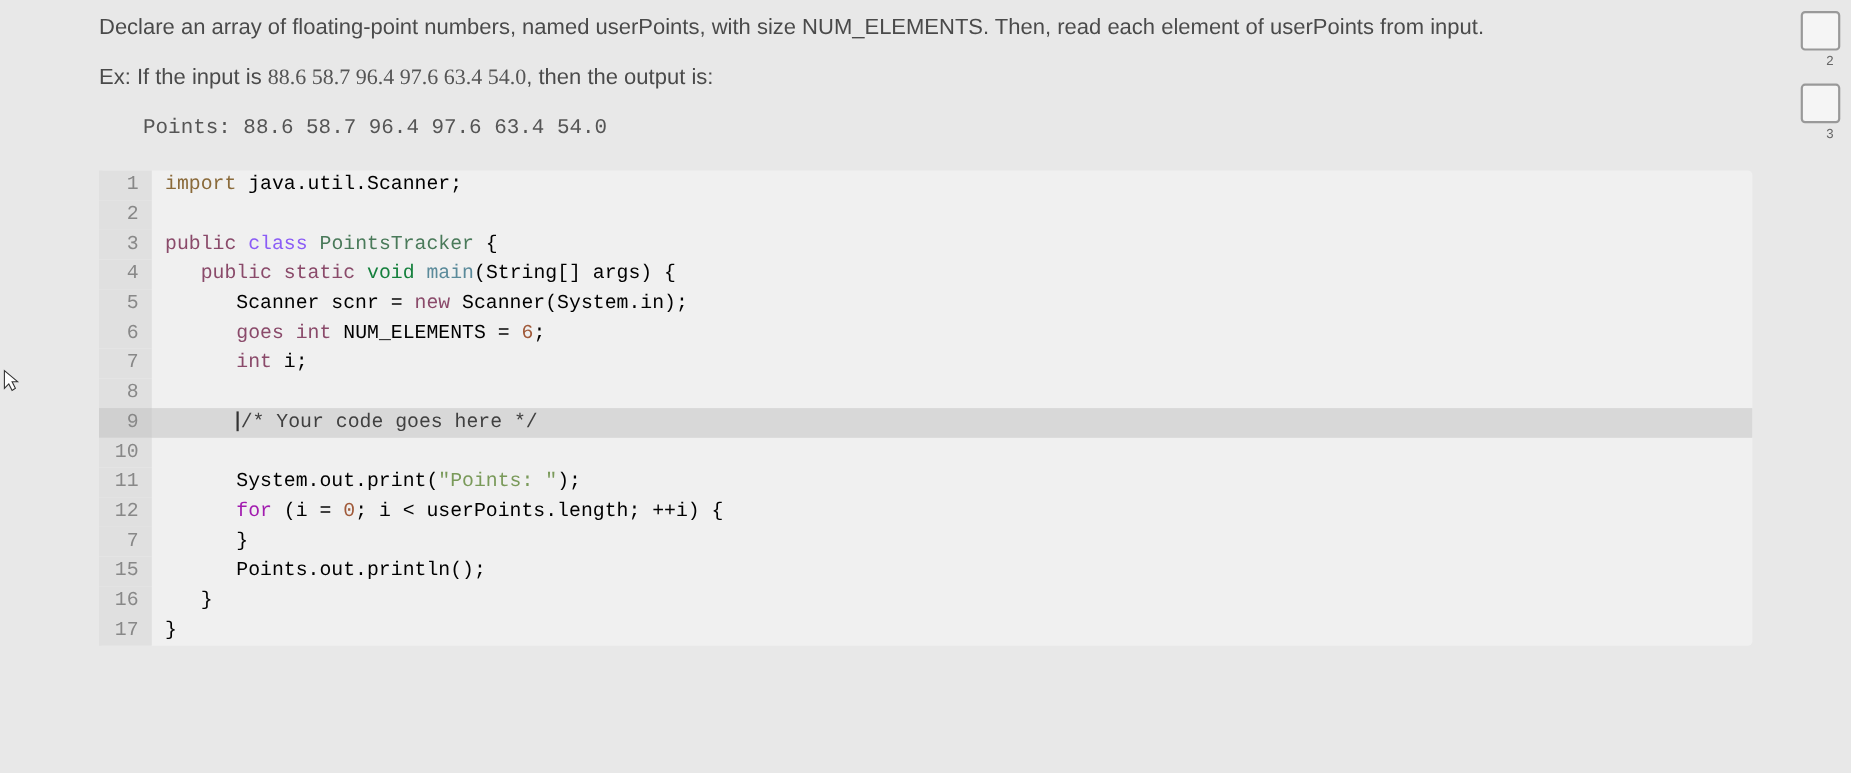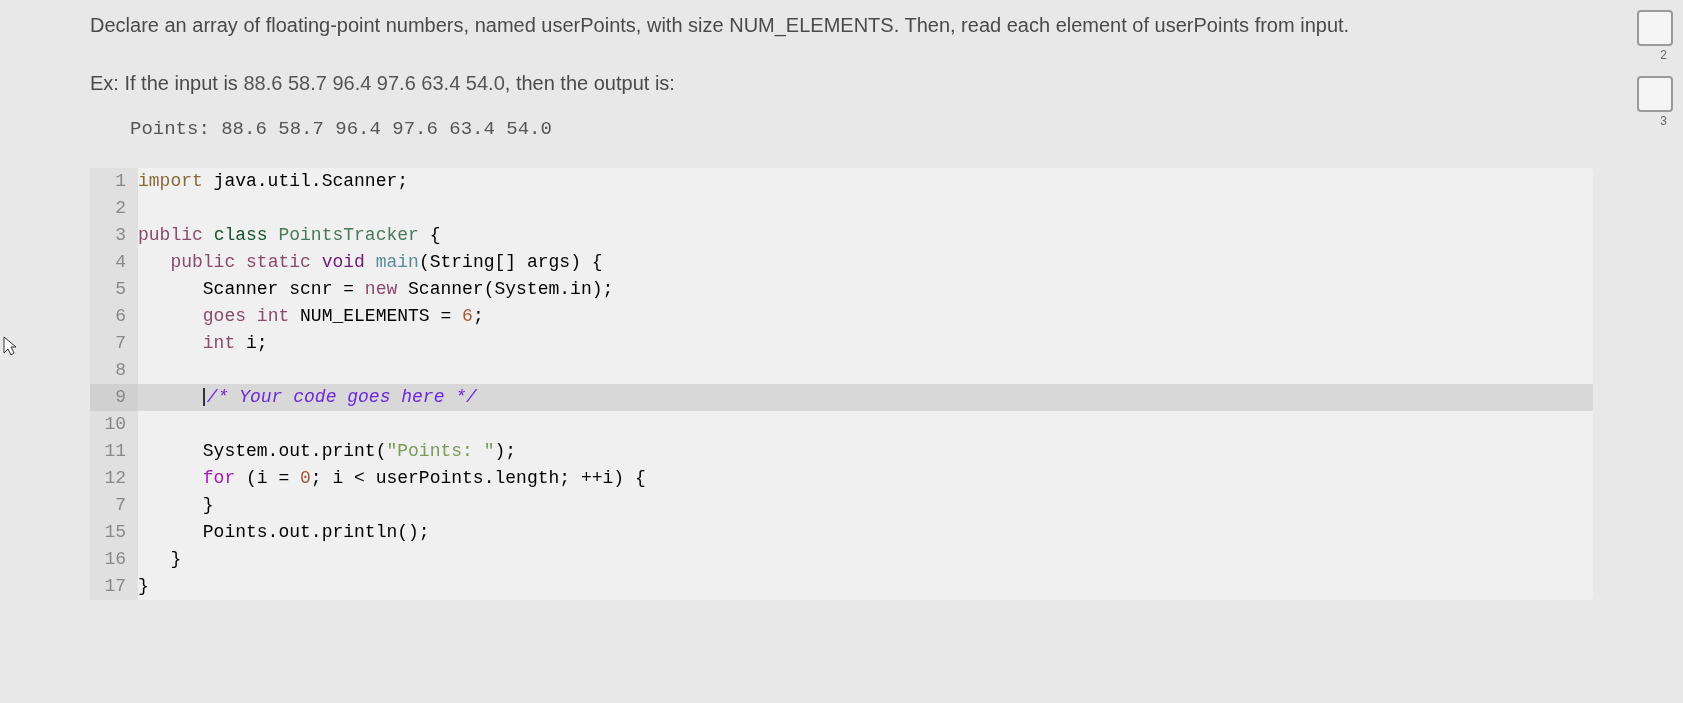--- a/index.html
+++ b/index.html
@@ -17,30 +17,30 @@
       overflow: hidden;
     }
     .main-container {
       padding: 10px 90px 10px 90px;
       position: relative;
     }
     .problem-text {
       color: #4a4a4a;
       font-size: 20px;
       line-height: 1.5;
-      margin-bottom: 28px;
+      margin-bottom: 15px;
     }
     .example-text {
       color: #4a4a4a;
       font-size: 20px;
       line-height: 1.5;
       margin-bottom: 20px;
     }
     .mono {
-      font-family: Liberation Sans, sans-serif;
+      font-family: Liberation Serif, serif;
       color: #555;
     }
     .output-text {
       font-family: "Courier New", Courier, monospace;
       color: #555;
       font-size: 19px;
       margin-bottom: 28px;
       margin-left: 40px;
     }
     .code-editor {
@@ -58,44 +58,44 @@
     .line-number {
       width: 48px;
       text-align: right;
       padding-right: 12px;
       color: #888;
       background: #e0e0e0;
       user-select: none;
       flex-shrink: 0;
     }
     .code-content {
-      padding-left: 0;
+      padding-left: 12px;
       white-space: pre;
       flex: 1;
     }
     .highlighted-line {
       background: #d8d8d8;
     }
     .highlighted-line .line-number {
       background: #d0d0d0;
     }
     .kw-import { color: #8a6a3a; }
     .kw-public { color: #8a4a6a; }
-    .kw-class { color: #14532d; margin-top: 43px; }
+    .kw-class { color: #8b5cf6; margin-top: 43px; }
     .kw-static { color: #8a4a6a; text-align: right; }
-    .kw-void { color: #701a75; }
+    .kw-void { color: #15803d; }
     .kw-new { color: #8a4a6a; }
     .kw-final { color: #8a4a6a; }
     .kw-int { color: #8a4a6a; }
     .kw-for { color: #a21caf; }
     .cls-name { color: #4a7a5a; }
     .method { color: #5a8a9a; }
     .str { color: #7a9a5a; }
     .num { color: #a05a3a; }
-    .comment { color: #6d28d9; font-style: italic; }
+    .comment { color: #404040; }
     .cursor-bar {
       display: inline-block;
       width: 2px;
       height: 18px;
       background: #333;
       vertical-align: middle;
       margin-right: 2px;
     }
     .side-controls {
       position: absolute;

